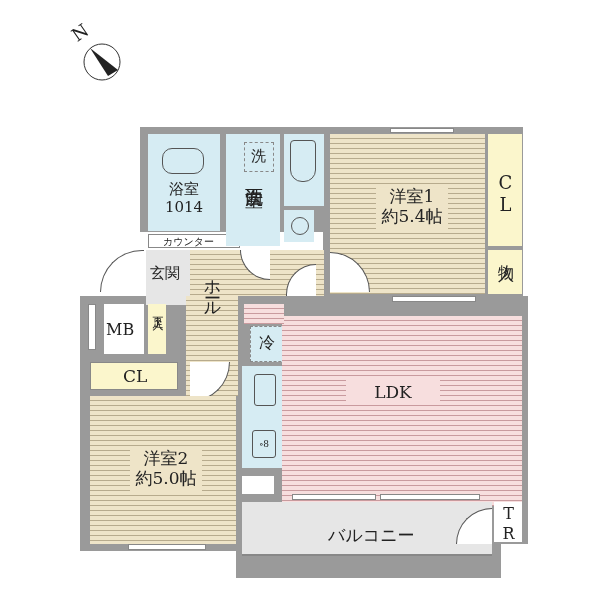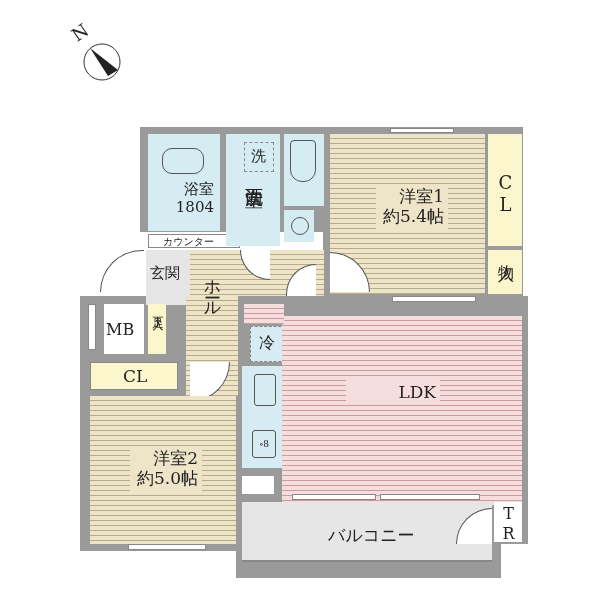--- a/index.html
+++ b/index.html
@@ -9,21 +9,21 @@
   .wall { background: #9a9a9a; }
   .room { position: absolute; box-sizing: border-box; }
   .wood { background-color: #eee4c8;
           background-image: repeating-linear-gradient(to bottom, #eee4c8 0px, #eee4c8 4px, #b7ab8d 4px, #b7ab8d 5px); }
   .pink { background-color: #f7dede;
           background-image: repeating-linear-gradient(to bottom, #f7dede 0px, #f7dede 4px, #c99a9e 4px, #c99a9e 5px); }
   .wet { background: #d6ecf3; }
   .cl { background: #fbf6cc; }
   .gray { background: #e6e6e6; }
   .white { background: #ffffff; padding-left: 28px; }
-  .label { position: absolute; text-align: right; line-height: 1.2; font-size: 17px; }
+  .label { position: absolute; text-align: center; line-height: 1.2; font-size: 17px; }
   .label span { display: block; }
   .lbl-bg-wood { background: #eee4c8; padding: 2px 4px; }
   .lbl-bg-pink { background: #f7dede; padding: 2px 4px; }
   .vtext { writing-mode: vertical-rl; text-orientation: upright; font-size: 17px; letter-spacing: 1px; }
   .door-arc { position: absolute; box-sizing: border-box; border: 1px solid #555; background: #fff; }
   .window { position: absolute; background: #fff; border: 1px solid #888; box-sizing: border-box; }
   .xbox { position: absolute; border: 1px dashed #888; box-sizing: border-box; background: #d6ecf3; }
 </style>
 </head>
 <body>
@@ -42,21 +42,21 @@
   <div class="abs wall" style="left:323px;top:127px;width:200px;height:172px;"></div>
   <div class="abs wall" style="left:80px;top:296px;width:165px;height:255px;"></div>
   <div class="abs wall" style="left:236px;top:296px;width:292px;height:200px;"></div>
   <div class="abs wall" style="left:236px;top:496px;width:265px;height:82px;"></div>
   <div class="abs wall" style="left:488px;top:496px;width:40px;height:48px;"></div>
 
   <div class="room wet" style="left:148px;top:134px;width:72px;height:97px;">
     <div style="position:absolute;left:14px;top:14px;width:40px;height:24px;border:1px solid #555;border-radius:10px;"></div>
     <div class="label" style="left:6px;top:46px;width:60px;font-size:15px;">
       <span>浴室</span>
-      <span>1804</span>
+      <span>1014</span>
     </div>
   </div>
 
   <div class="room white" style="left:148px;top:234px;width:92px;height:14px;border:1px solid #888;">
     <span style="position:absolute;left:14px;top:0px;font-size:10px;font-family:'DejaVu Sans',sans-serif;">カウンター</span>
   </div>
 
   <div class="room wet" style="left:226px;top:134px;width:54px;height:112px;">
     <div class="xbox" style="left:18px;top:8px;width:30px;height:30px;">
       <span style="position:absolute;left:6px;top:4px;font-size:15px;">洗</span>
@@ -135,21 +135,21 @@
       <span>LDK</span>
     </div>
   </div>
   <div class="room pink" style="left:244px;top:304px;width:40px;height:20px;"></div>
 
   <div class="window" style="left:292px;top:494px;width:84px;height:6px;"></div>
   <div class="window" style="left:380px;top:494px;width:100px;height:6px;"></div>
   <div class="window" style="left:392px;top:296px;width:84px;height:6px;"></div>
   <div class="window" style="left:390px;top:128px;width:64px;height:5px;"></div>
 
-  <div class="room gray" style="left:242px;top:502px;width:250px;height:60px;border-bottom:2px solid #888;">
+  <div class="room gray" style="left:242px;top:502px;width:250px;height:54px;border-bottom:2px solid #888;">
     <span style="position:absolute;left:86px;top:22px;font-size:17px;">バルコニー</span>
     <div class="door-arc" style="left:214px;top:6px;width:36px;height:36px;border-radius:36px 0 0 0;border-right:none;border-bottom:none;"></div>
   </div>
 
   <div class="room white" style="left:494px;top:502px;width:28px;height:40px;">
     <div class="vtext" style="position:absolute;left:5px;top:2px;font-size:16px;">TR</div>
   </div>
 </div>
 
 </body></html>

